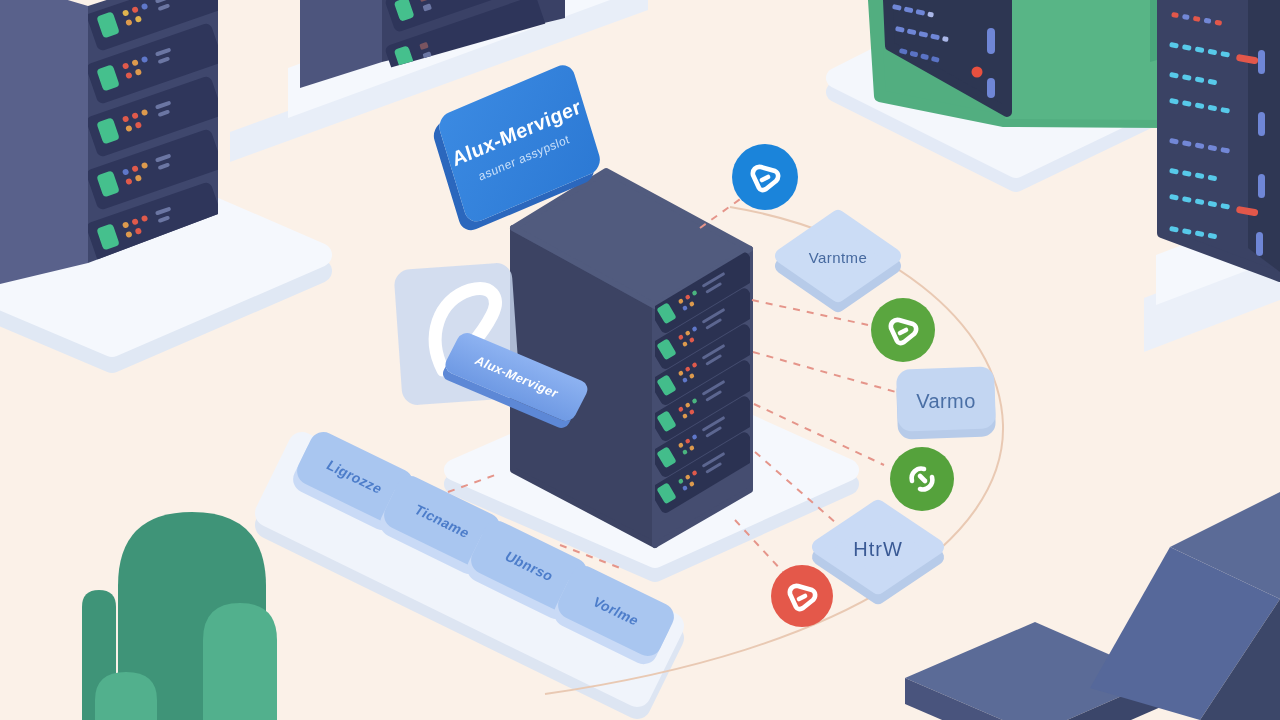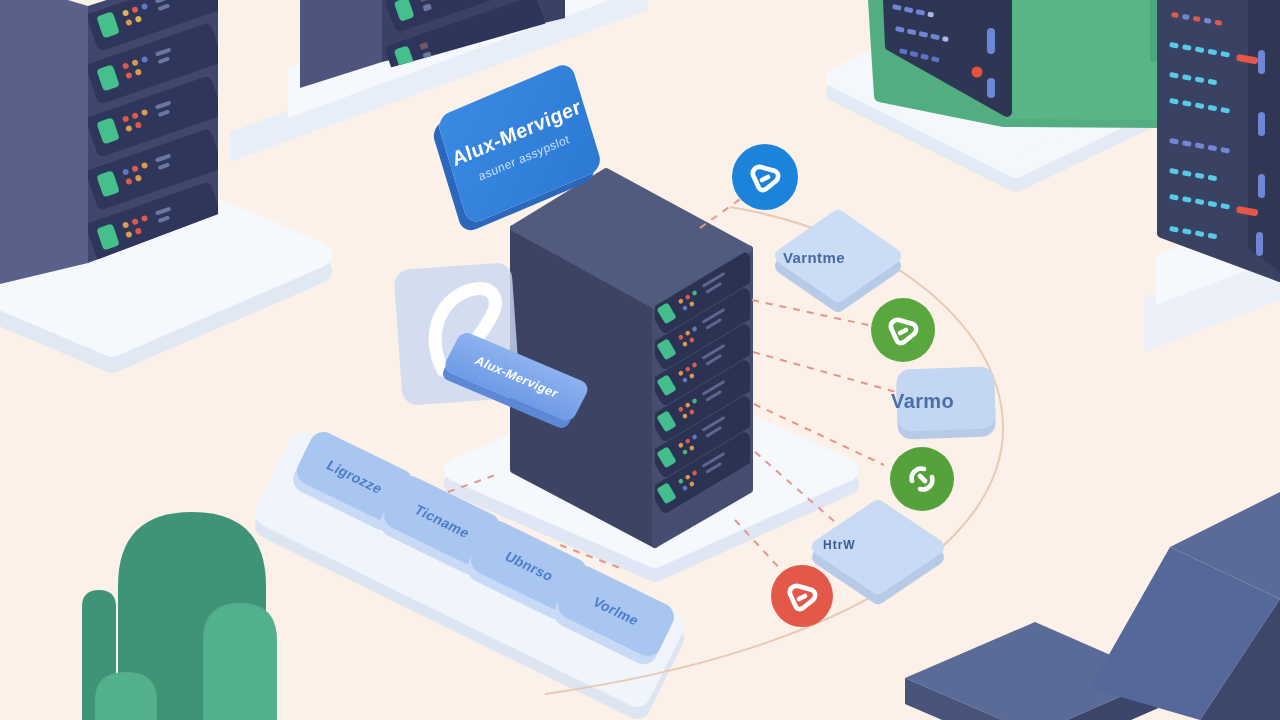--- a/index.html
+++ b/index.html
@@ -22,22 +22,22 @@
     box-shadow:0 10px 0 -2px #5d88d6;display:flex;align-items:center;justify-content:center;}
   .ribbon span{color:#fff;font-weight:700;font-size:12.5px;transform:skewX(-6deg);letter-spacing:.4px;}
 
   
   .btile{position:absolute;width:112px;height:56px;transform:rotate(26deg);
     background:#a9c6f0;border-radius:14px;box-shadow:0 9px 0 #c9daf6;
     display:flex;align-items:center;justify-content:center;}
   .btile span{color:#4d7dca;font-weight:700;font-size:14px;letter-spacing:.3px;transform:skewX(-8deg);}
 
   
-  .hlabel{position:absolute;width:110px;text-align:left;color:#46699f;
-    font-weight:700;font-size:15px;letter-spacing:.4px;}
+  .hlabel{position:absolute;width:110px;text-align:center;color:#46699f;
+    font-weight:400;font-size:15px;letter-spacing:.4px;}
 </style>
 </head>
 <body>
 
 <div class="scene">
 
 <svg width="1280" height="720" viewBox="0 0 1280 720">
   <defs>
     <clipPath id="cRF">
           <polygon points="655,306 750,249 750,492 655,547"></polygon>
@@ -418,21 +418,21 @@
   <div class="t">Alux-Merviger</div>
   <div class="s">asuner assypslot</div>
 </div>
 
 <div class="ribbon">
   <span>Alux-Merviger</span>
 </div>
 
 <div class="hlabel" style="left:783px;top:249px;">Varntme</div>
 <div class="hlabel" style="left:891px;top:390px;font-size:20px;color:#4a6fa5;">Varmo</div>
-<div class="hlabel" style="left:823px;top:538px;font-size:12px;color:#3a5a95;letter-spacing:1px;">HtrW</div>
+<div class="hlabel" style="left:823px;top:538px;font-size:20px;color:#3a5a95;letter-spacing:1px;">HtrW</div>
 
 <div class="btile" style="left:299px;top:449px;">
   <span>Ligrozze</span>
 </div>
 <div class="btile" style="left:386px;top:493px;">
   <span>Ticname</span>
 </div>
 <div class="btile" style="left:473px;top:538px;">
   <span>Ubnrso</span>
 </div>

